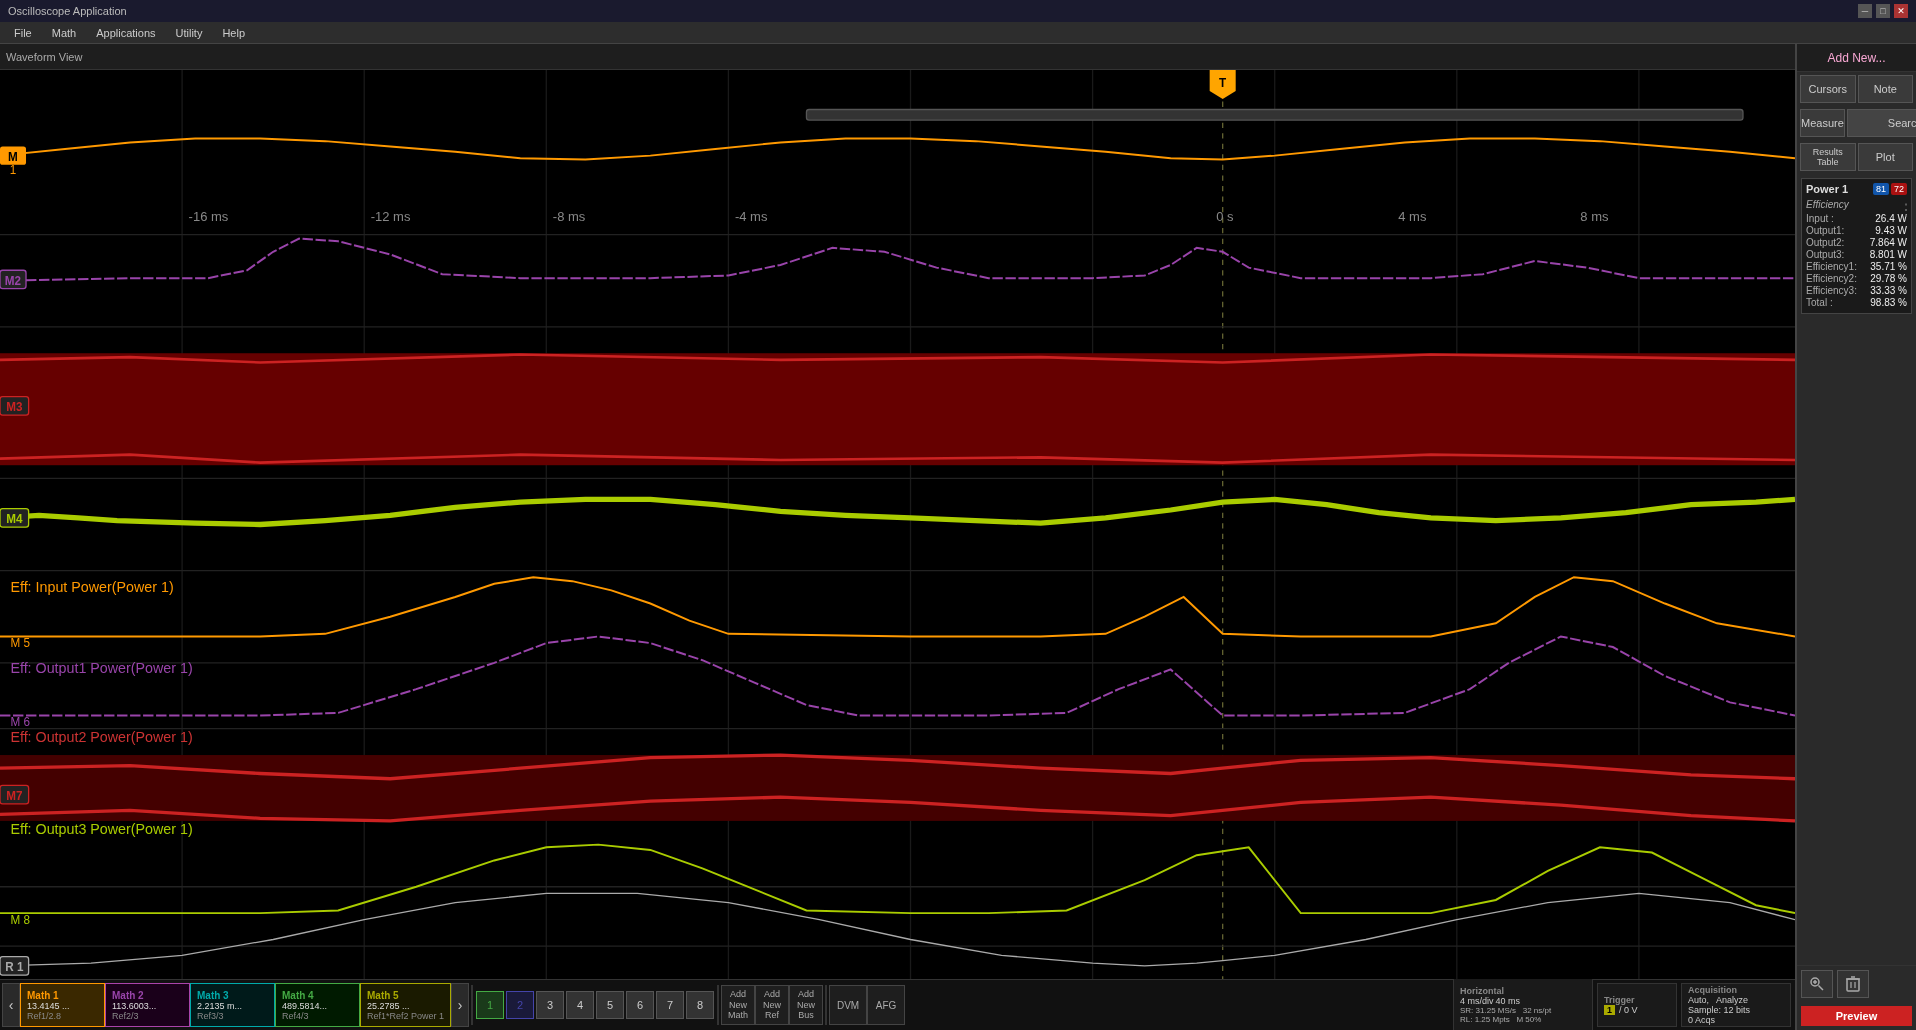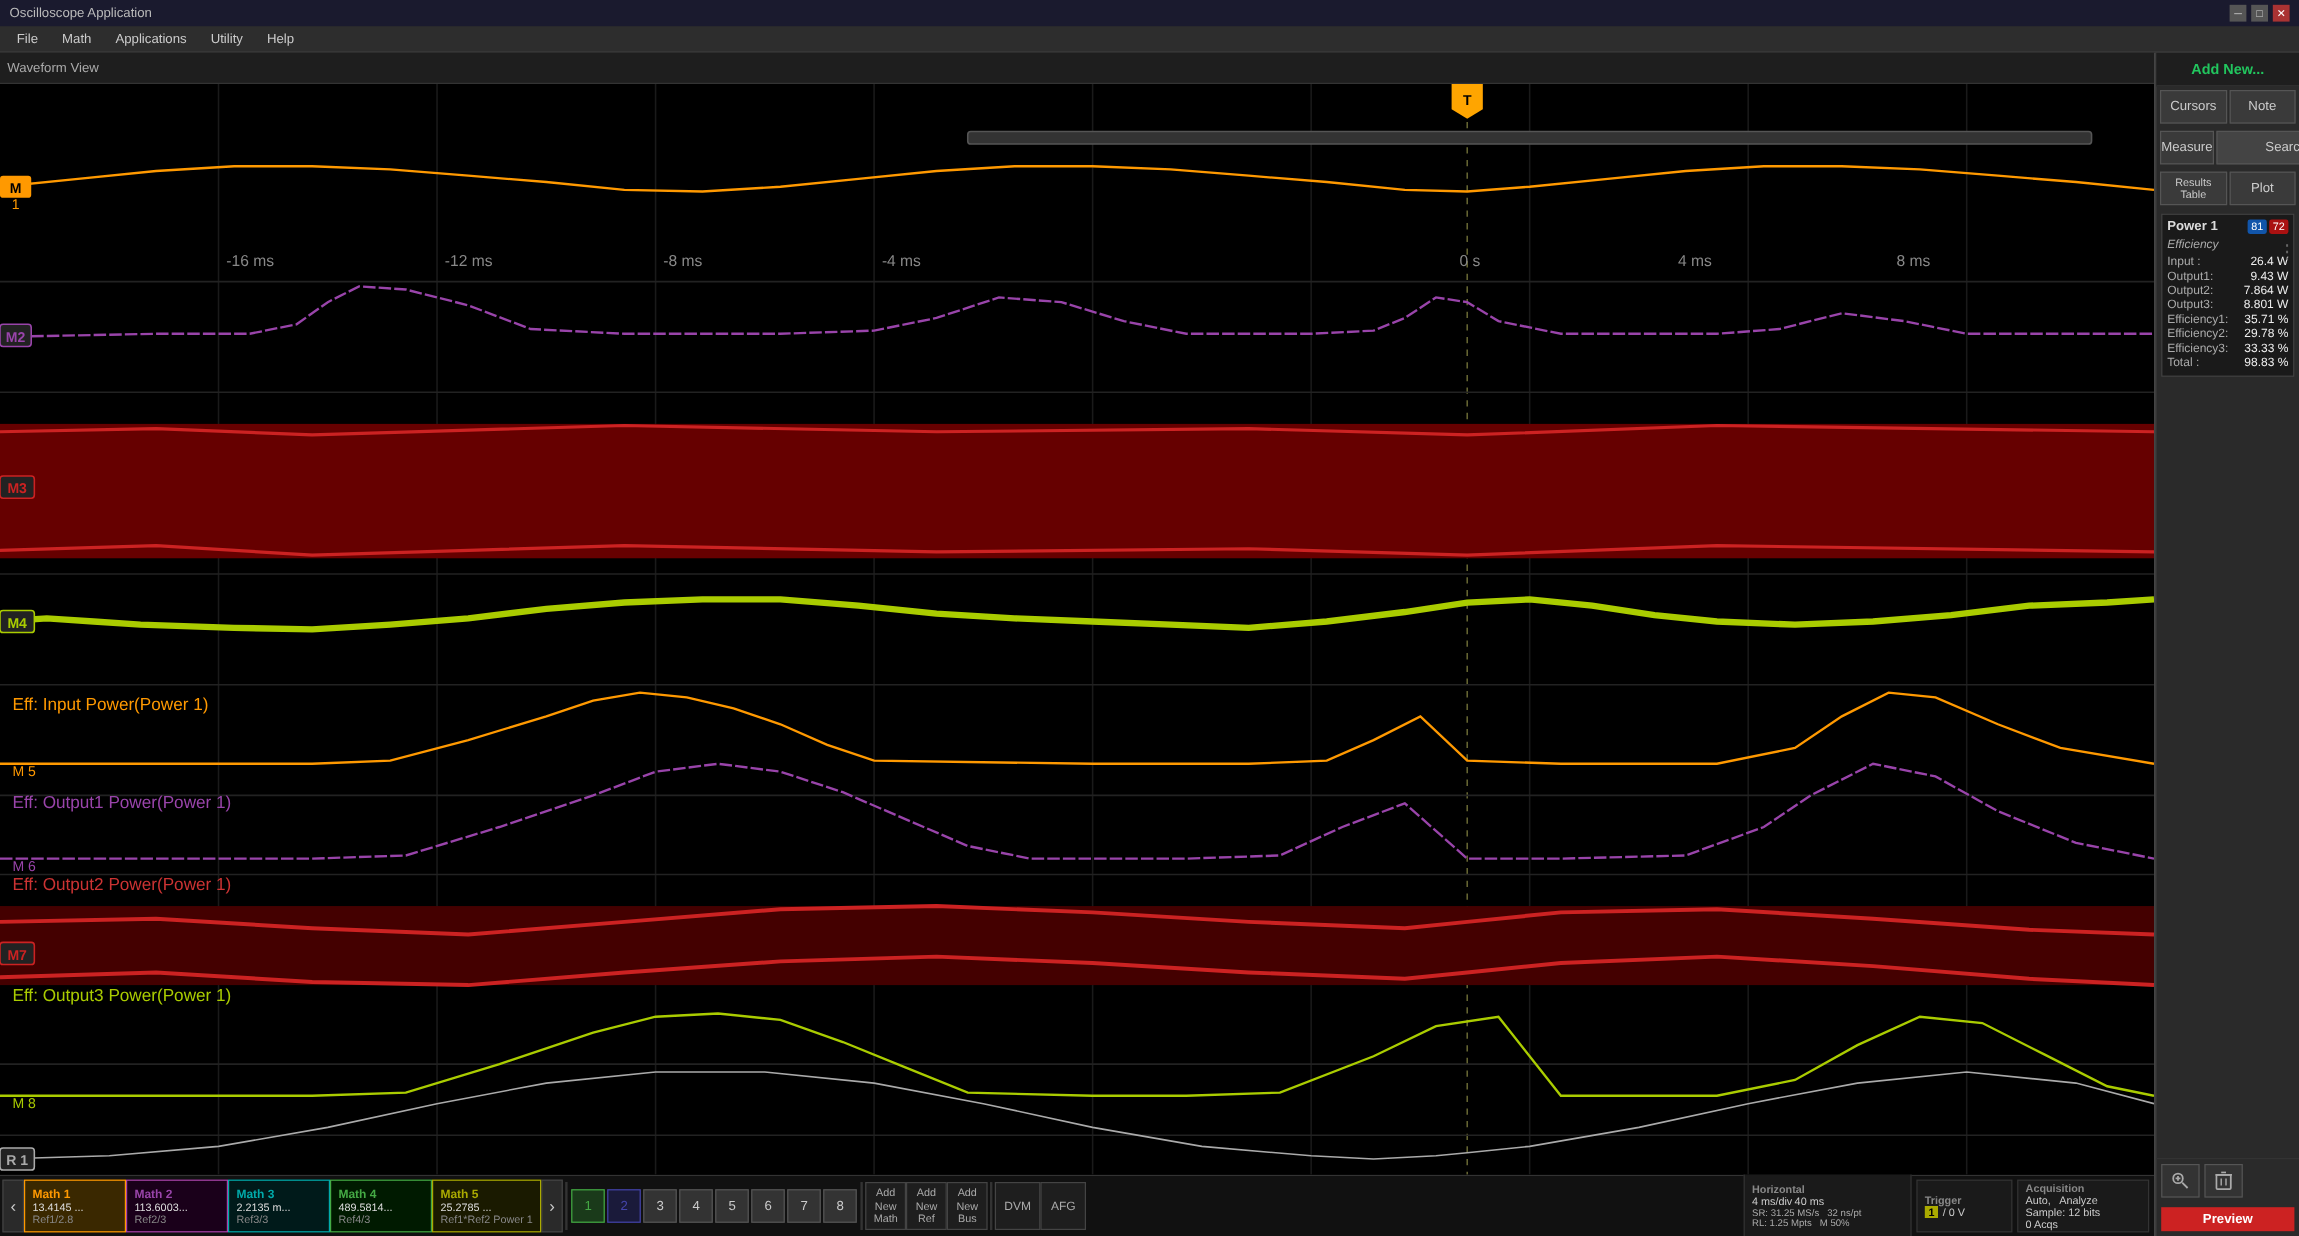--- a/index.html
+++ b/index.html
@@ -307,21 +307,21 @@
           <div style="font-size:9px;color:#ccc;">0 Acqs</div>
         </div>
 
       </div>
     </div>
   </div>
 
   <div id="right-panel">
 
     <div style="height:28px;background:#1e1e1e;display:flex;align-items:center;justify-content:center;border-bottom:1px solid #333;">
-      <span style="color:#22c55e;font-size:12px;font-weight:bold;text-align:center;">Add New...</span>
+      <span style="color:#f9a8d4;font-size:12px;font-weight:normal;text-align:center;">Add New...</span>
     </div>
 
     <div class="rpanel-btn-row">
       <button class="rpanel-btn">Cursors</button>
       <button class="rpanel-btn">Note</button>
     </div>
 
     <div class="rpanel-btn-row">
       <button class="rpanel-btn">Measure</button>
       <button class="rpanel-btn" style="background:#444;padding-left:40px;">Search</button>

